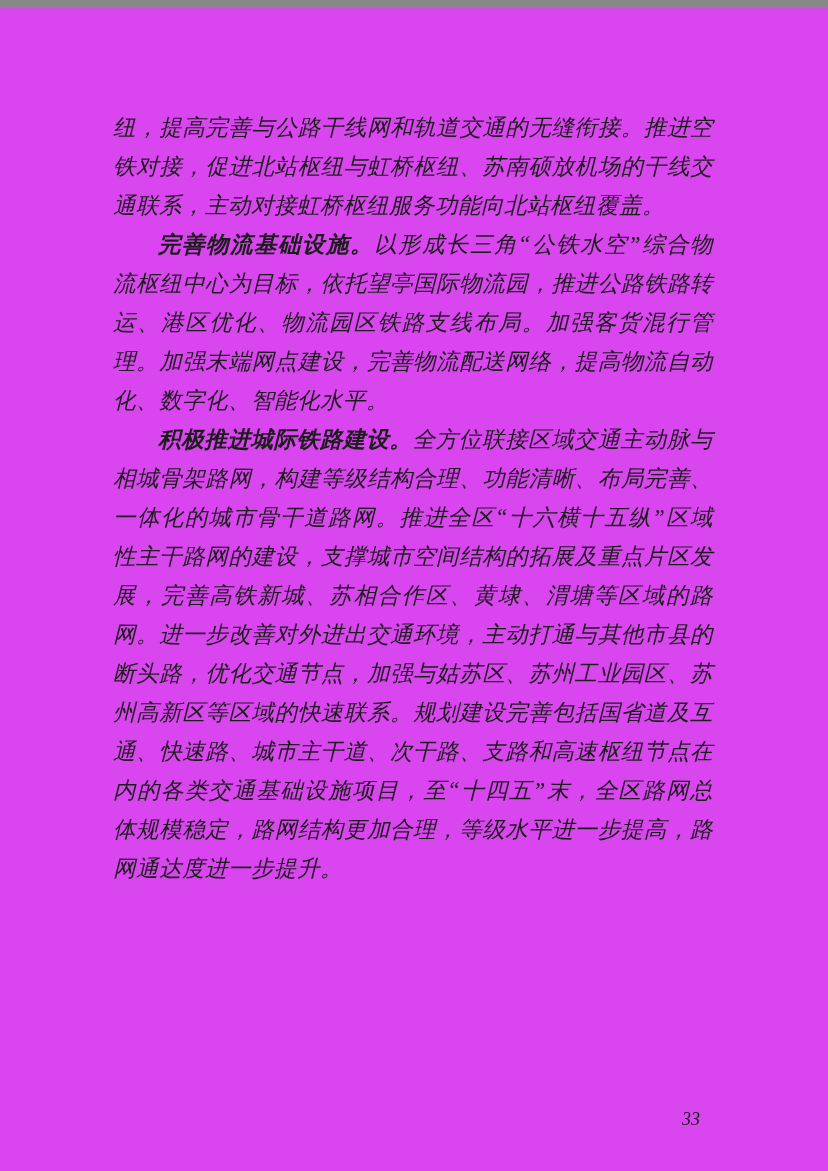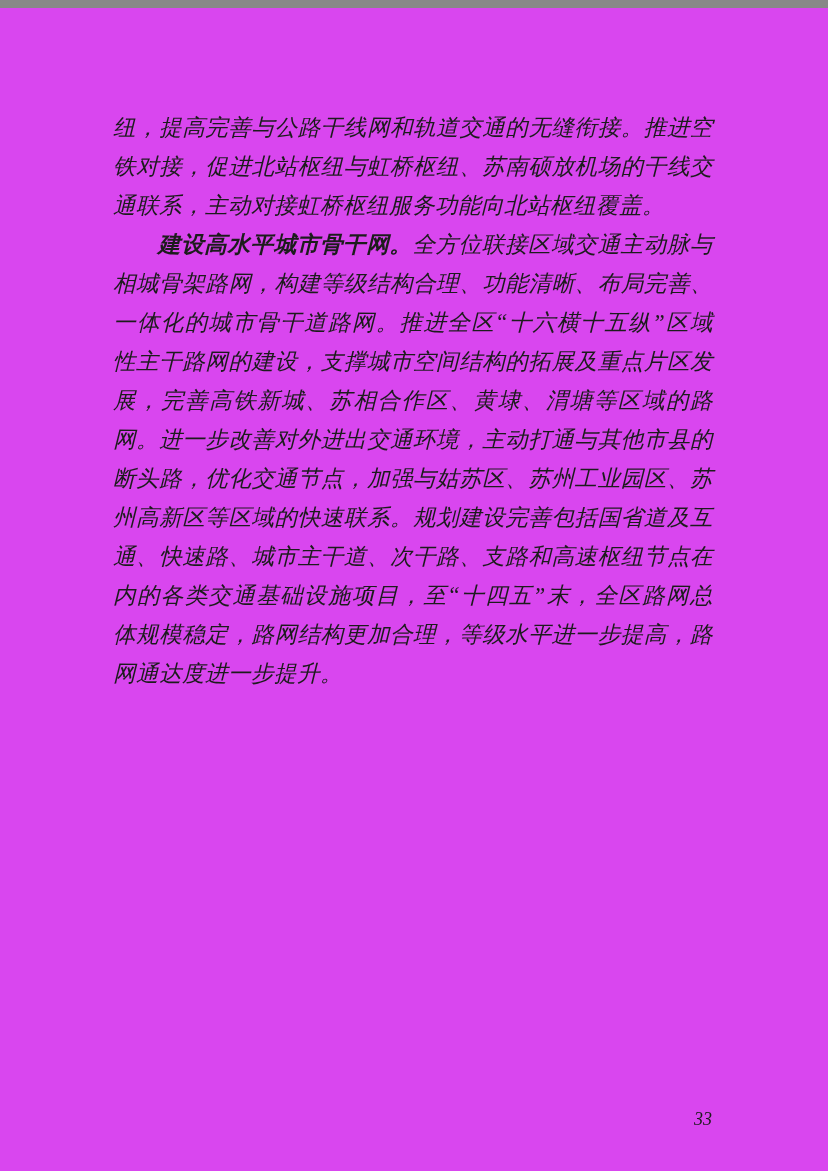--- a/index.html
+++ b/index.html
@@ -34,29 +34,30 @@
     padding: 0;
   }
   .para.indent {
     text-indent: 45px;
   }
   .lead {
     font-weight: bold;
   }
   .page-number {
     position: absolute;
-    right: 116px;
+    right: 128px;
     bottom: 49px;
     font-size: 18px;
     line-height: 22px;
     color: #1c1c1c;
   }
 </style>
 </head>
 <body>
 
 <div class="page">
   <div class="content">
     <p class="para"><span class="lead"></span><span>纽，提高完善与公路干线网和轨道交通的无缝衔接。推进空铁对接，促进北站枢纽与虹桥枢纽、苏南硕放机场的干线交通联系，主动对接虹桥枢纽服务功能向北站枢纽覆盖。</span></p>
-    <p class="para indent"><span class="lead">建设高水平城市骨干网。</span><span>全方位联接区域交通主动脉与相城骨架路网，构建等级结构合理、功能清晰、布局完善、一体化的城市骨干道路网。推进全区“十六横十五纵”区域性主干路网的建设，支撑城市空间结构的拓展及重点片区发展，完善高铁新城、苏相合作区、黄埭、渭塘等区域的路网。进一步改善对外进出交通环境，主动打通与其他市县的断头路，优化交通节点，加强与姑苏区、苏州工业园区、苏州高新区等区域的快速联系。规划建设完善包括国省道及互通、快速路、城市主干道、次干路、支路和高速枢纽节点在内的各类交通基础设施项目，至“十四五”末，全区路网总体规模稳定，路网结构更加合理，等级水平进一步提高，路网通达度进一步提升。</span></p>
+    <p class="para indent"><span class="lead">完善物流基础设施。</span><span>以形成长三角“公铁水空”综合物流枢纽中心为目标，依托望亭国际物流园，推进公路铁路转运、港区优化、物流园区铁路支线布局。加强客货混行管理。加强末端网点建设，完善物流配送网络，提高物流自动化、数字化、智能化水平。</span></p>
+    <p class="para indent"><span class="lead">积极推进城际铁路建设。</span><span>全方位联接区域交通主动脉与相城骨架路网，构建等级结构合理、功能清晰、布局完善、一体化的城市骨干道路网。推进全区“十六横十五纵”区域性主干路网的建设，支撑城市空间结构的拓展及重点片区发展，完善高铁新城、苏相合作区、黄埭、渭塘等区域的路网。进一步改善对外进出交通环境，主动打通与其他市县的断头路，优化交通节点，加强与姑苏区、苏州工业园区、苏州高新区等区域的快速联系。规划建设完善包括国省道及互通、快速路、城市主干道、次干路、支路和高速枢纽节点在内的各类交通基础设施项目，至“十四五”末，全区路网总体规模稳定，路网结构更加合理，等级水平进一步提高，路网通达度进一步提升。</span></p>
   </div>
   <div class="page-number">33</div>
 </div>
 
 </body></html>

